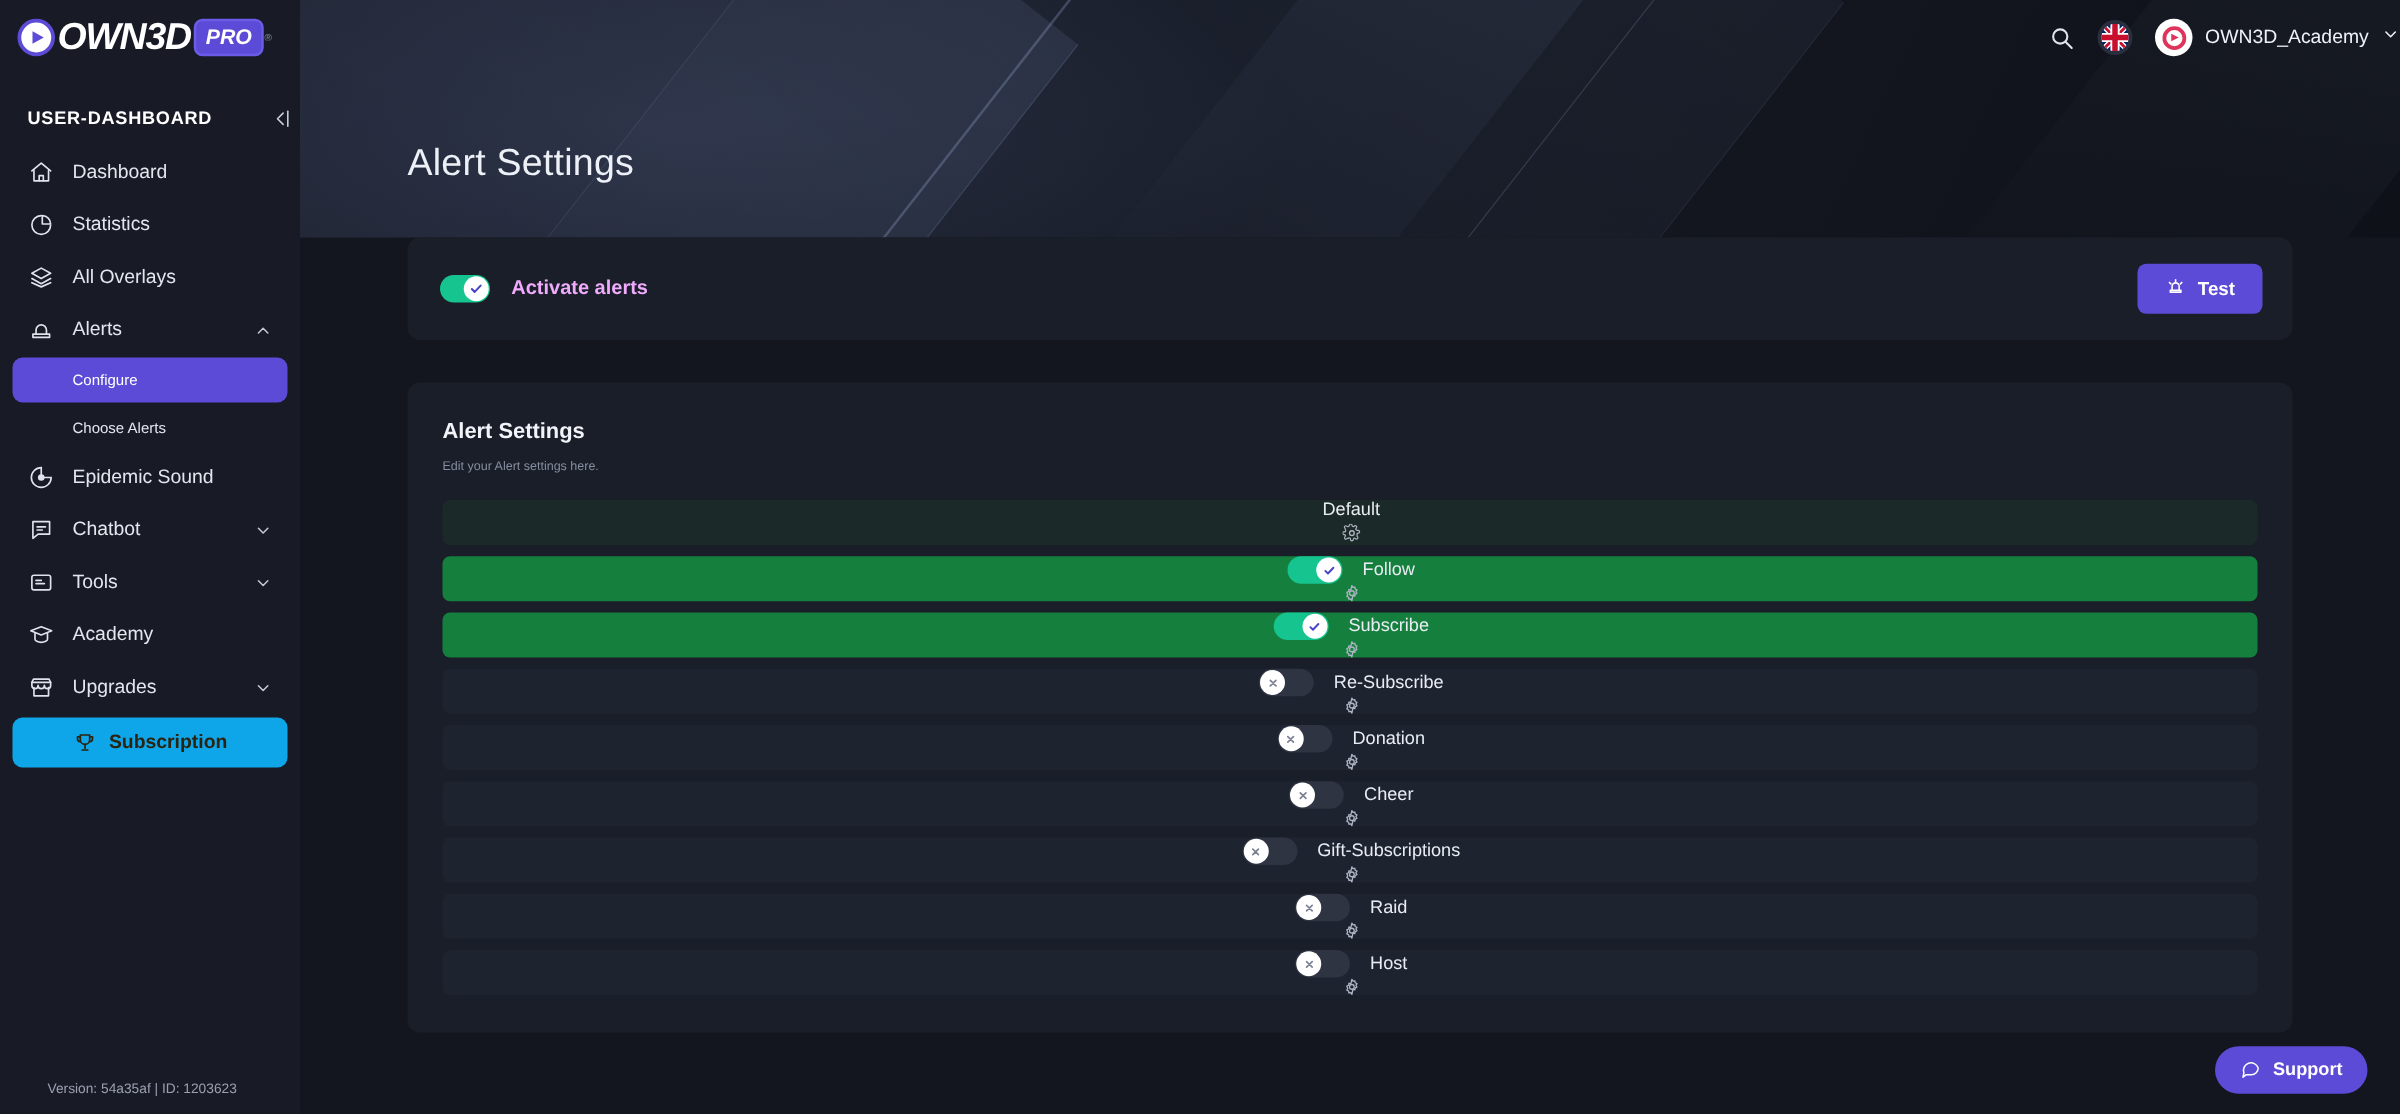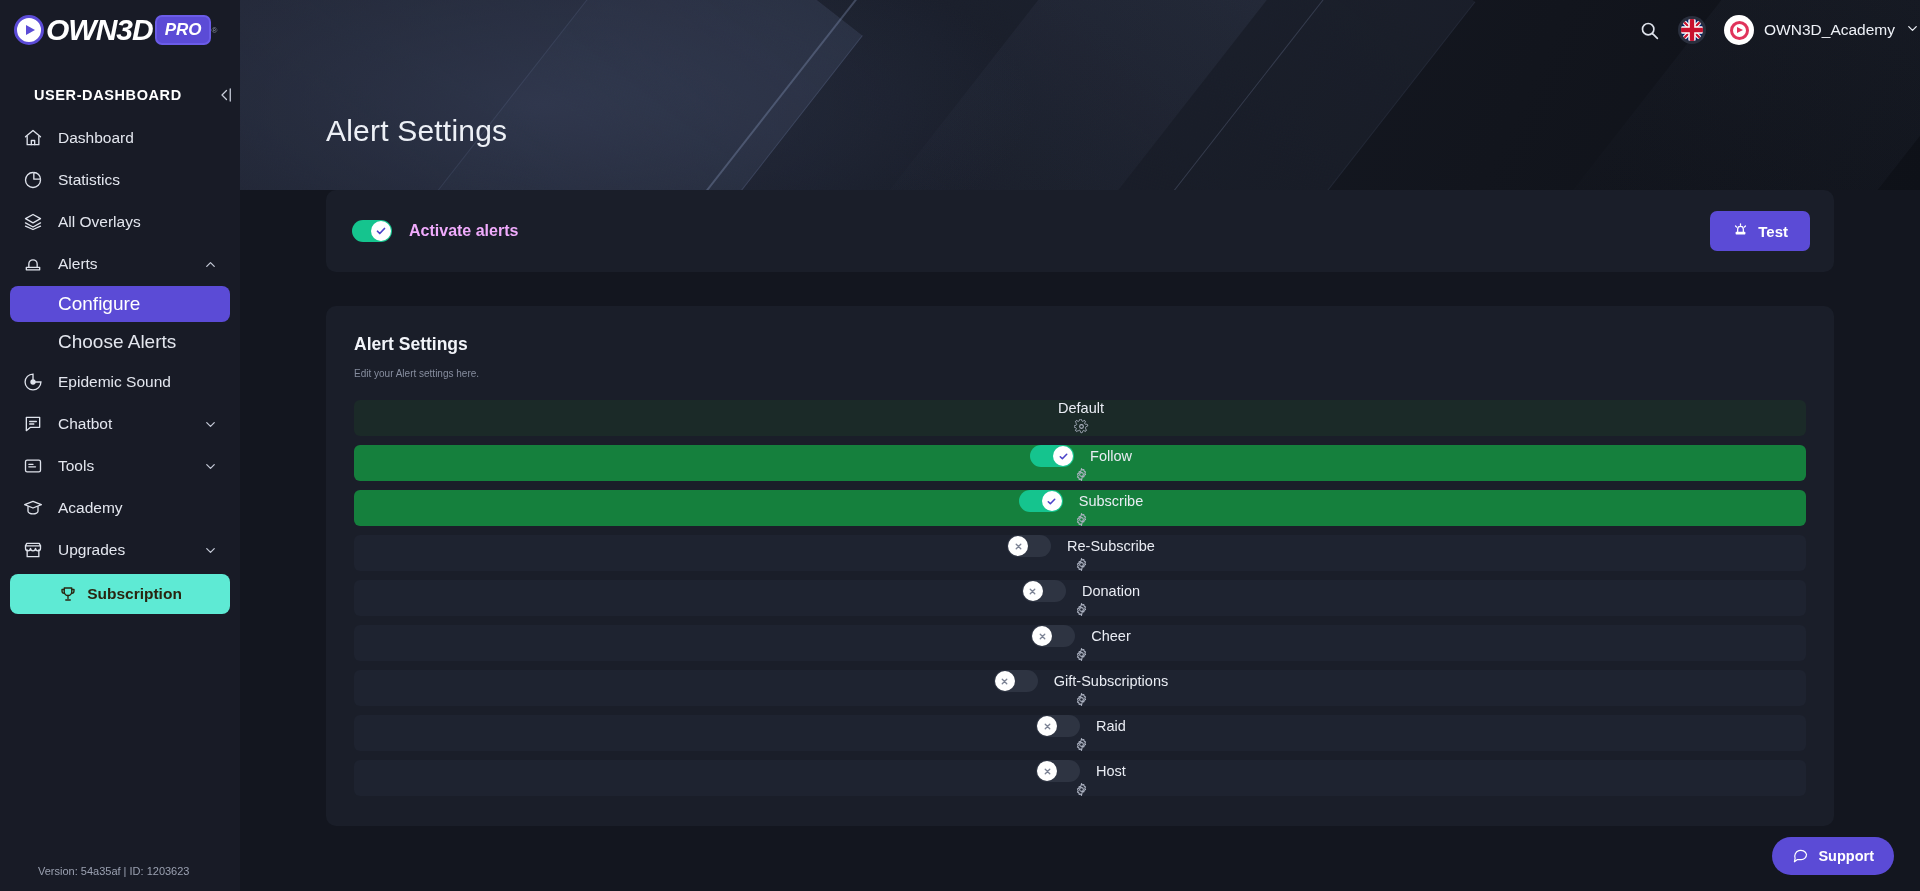--- a/index.html
+++ b/index.html
@@ -51,21 +51,20 @@
     font-size: 17px; font-weight: bold; font-style: italic;
     padding: 3px 7px 3px 8px; border-radius: 7px;
     margin-left: 2px; letter-spacing: 0px;
     border: 2px solid #6b5ce8;
   }
   .logo-reg { font-size: 8px; color: #8a90a2; vertical-align: top; margin-left: 1px; }
 
   .dash-head {
     display: flex; align-items: center; justify-content: space-between;
     padding: 26px 6px 8px 22px;
-    margin-left: 12px;
   }
   .dash-title {
     font-size: 14.5px; font-weight: bold; color: #ffffff;
     letter-spacing: 0.6px;
   }
   .collapse-btn {
     color: #c9cedb; cursor: pointer;
     display: flex; align-items: center;
   }
 
@@ -83,30 +82,30 @@
     display: flex; align-items: center; justify-content: center;
     flex: 0 0 22px; color: #dfe3ec;
   }
   .nav-label { flex: 1; }
   .nav-chev { color: #c4c9d6; display: flex; align-items: center; }
 
   .nav-sub {
     display: flex; align-items: center;
     height: 36px; padding: 0 12px 0 48px;
     border-radius: 8px; cursor: pointer;
-    font-size: 19px; color: #e3e6ee;
+    font-size: 12px; color: #e3e6ee;
     margin-bottom: 2px;
   }
   .nav-sub.active { background: #5b4bd6; color: #fff; }
 
   .nav-item.subscription {
     background: #f5c council; 
   }
   .nav-item.subscription {
-    background: #5eead4; color: #2a2410;
+    background: #0ea5e9; color: #2a2410;
     justify-content: center; font-weight: bold;
     height: 40px; margin-top: 4px;
   }
   .nav-item.subscription .nav-ico { margin-right: 9px; color: #2a2410; flex: 0 0 20px; width: 20px; }
 
   .version {
     font-size: 11px; color: #9aa0b0;
     padding: 0 0 14px 38px;
   }
 

